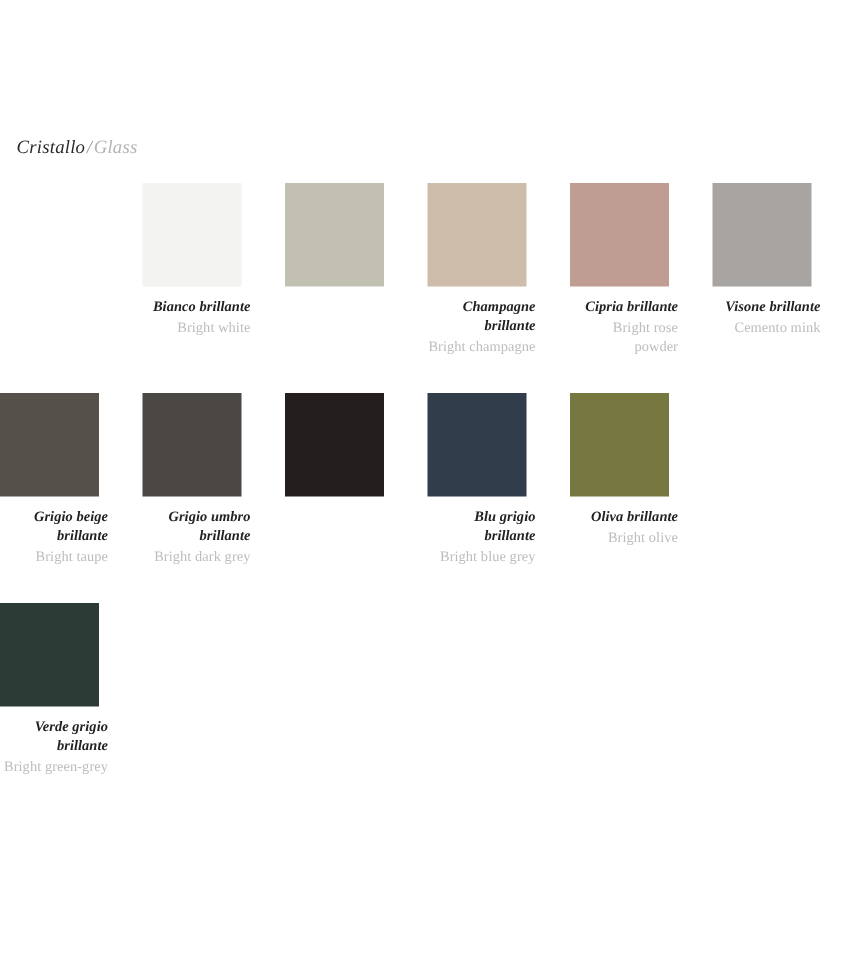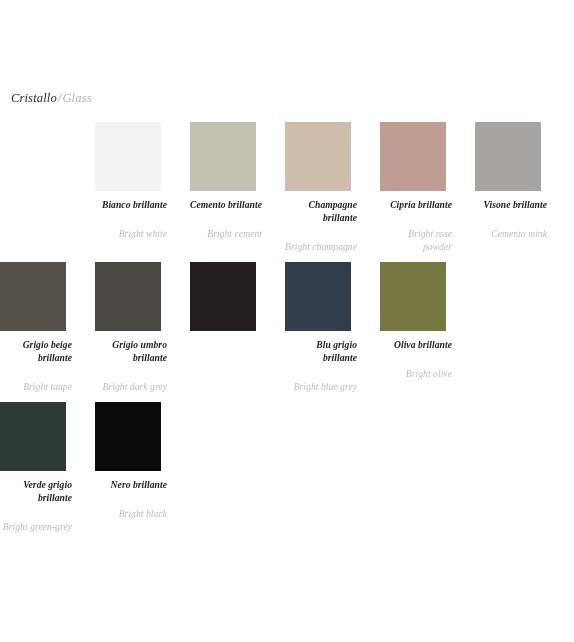--- a/index.html
+++ b/index.html
@@ -77,25 +77,24 @@
     font-size: 9.6px;
     font-style: italic;
     font-weight: bold;
     color: #222222;
     line-height: 13.2px;
     letter-spacing: 0.05px;
     max-width: 72px;
   }
   .swatch-name-en {
     font-size: 9.6px;
-    font-style: italic;
     color: #bdbdbd;
     line-height: 13.2px;
     letter-spacing: 0.05px;
-    margin-top: 16px;
+    margin-top: 1px;
     max-width: 72px;
   }
 </style>
 </head>
 <body>
 
 <div class="page">
 
   <div class="catalog-header">
     <span class="name-it">Cristallo</span><span class="sep">/</span><span class="name-en">Glass</span>
@@ -106,24 +105,20 @@
         <div class="swatch-cell spacer"></div>
         <div class="swatch-cell">
           <div class="swatch-chip" title="Bianco brillante" style="background: rgb(243, 243, 241);"></div>
           <div class="swatch-labels">
             <div class="swatch-name-it">Bianco brillante</div>
             <div class="swatch-name-en">Bright white</div>
           </div>
         </div>
         <div class="swatch-cell">
           <div class="swatch-chip" title="Cemento brillante" style="background: rgb(194, 192, 177);"></div>
-          <div class="swatch-labels">
-            <div class="swatch-name-it">Cemento brillante</div>
-            <div class="swatch-name-en">Bright cement</div>
-          </div>
         </div>
         <div class="swatch-cell">
           <div class="swatch-chip" title="Champagne brillante" style="background: rgb(205, 189, 170);"></div>
           <div class="swatch-labels">
             <div class="swatch-name-it">Champagne brillante</div>
             <div class="swatch-name-en">Bright champagne</div>
           </div>
         </div>
         <div class="swatch-cell">
           <div class="swatch-chip" title="Cipria brillante" style="background: rgb(192, 157, 147);"></div>
@@ -174,23 +169,16 @@
         </div>
       </div>
       <div class="swatch-row">
         <div class="swatch-cell">
           <div class="swatch-chip" title="Verde grigio brillante" style="background: rgb(45, 59, 54);"></div>
           <div class="swatch-labels">
             <div class="swatch-name-it">Verde grigio brillante</div>
             <div class="swatch-name-en">Bright green-grey</div>
           </div>
         </div>
-        <div class="swatch-cell">
-          <div class="swatch-chip" title="Nero brillante" style="background: rgb(13, 10, 10);"></div>
-          <div class="swatch-labels">
-            <div class="swatch-name-it">Nero brillante</div>
-            <div class="swatch-name-en">Bright black</div>
-          </div>
-        </div>
       </div>
     </div>
 
 </div>
 
 </body></html>

